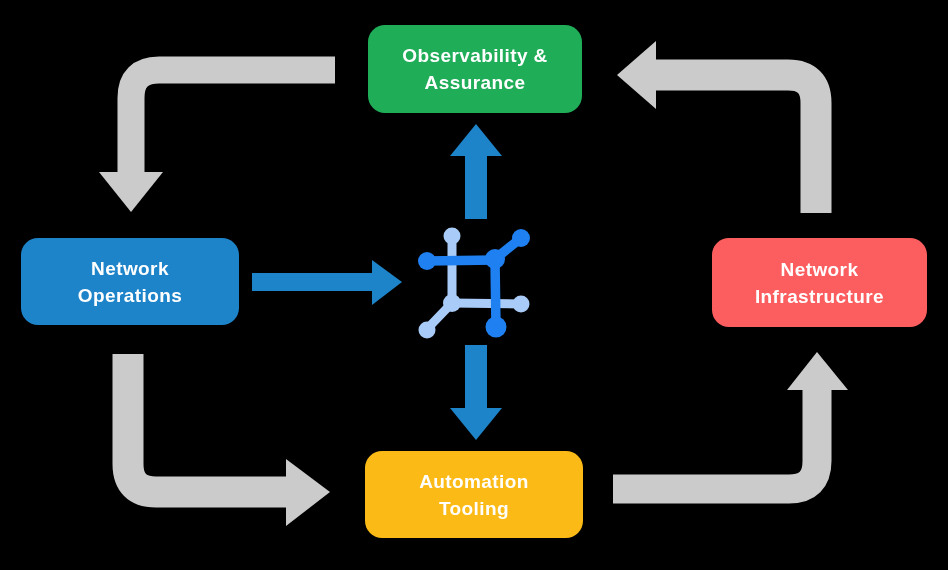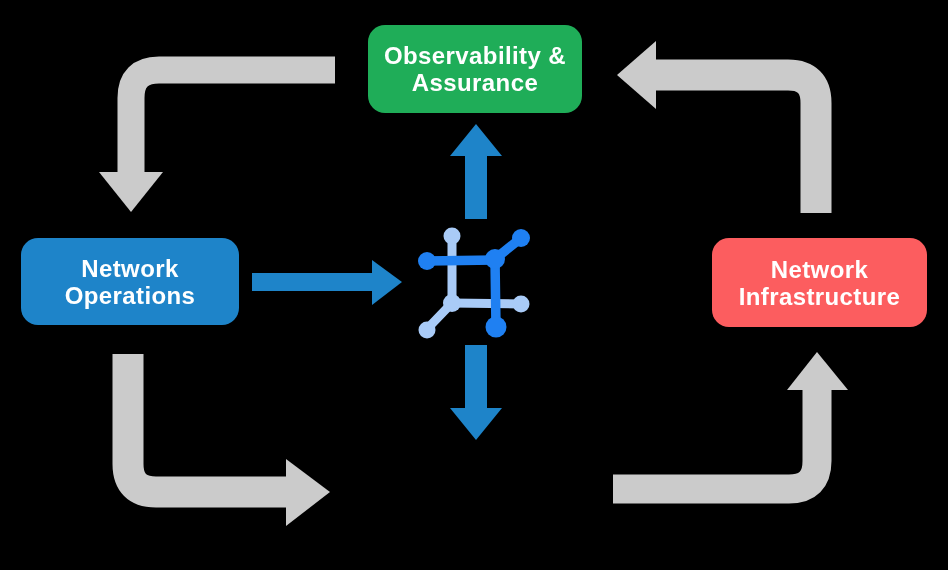--- a/index.html
+++ b/index.html
@@ -11,21 +11,21 @@
     font-family:"Liberation Sans","DejaVu Sans",sans-serif;
   }
   .node{
     position:absolute;
     border-radius:17px;
     display:flex;align-items:center;justify-content:center;
     text-align:center;
   }
   .node-label{
     color:var(--text,#fff);
-    font-size:24px;
+    font-size:19px;
     font-weight:600;
     line-height:27px;
     letter-spacing:.4px;
     white-space:pre-line;
   }
   .node-observability{left:368px;top:25px;width:214px;height:88px;background:var(--green);}
   .node-operations{left:21px;top:238px;width:218px;height:87px;background:var(--blue);}
   .node-infrastructure{left:712px;top:238px;width:215px;height:89px;background:var(--red);}
   .node-automation{left:365px;top:451px;width:218px;height:87px;background:var(--yellow);}
   svg.overlay{position:absolute;left:0;top:0;width:948px;height:570px;display:block;}
@@ -104,14 +104,18 @@
   <div class="node node-operations">
     <div class="node-label">Network
 Operations</div>
   </div>
 
   <div class="node node-infrastructure">
     <div class="node-label">Network
 Infrastructure</div>
   </div>
 
+  <div class="node node-automation">
+    <div class="node-label">Automation
+Tooling</div>
+  </div>
 
 </div>
 
 </body></html>

